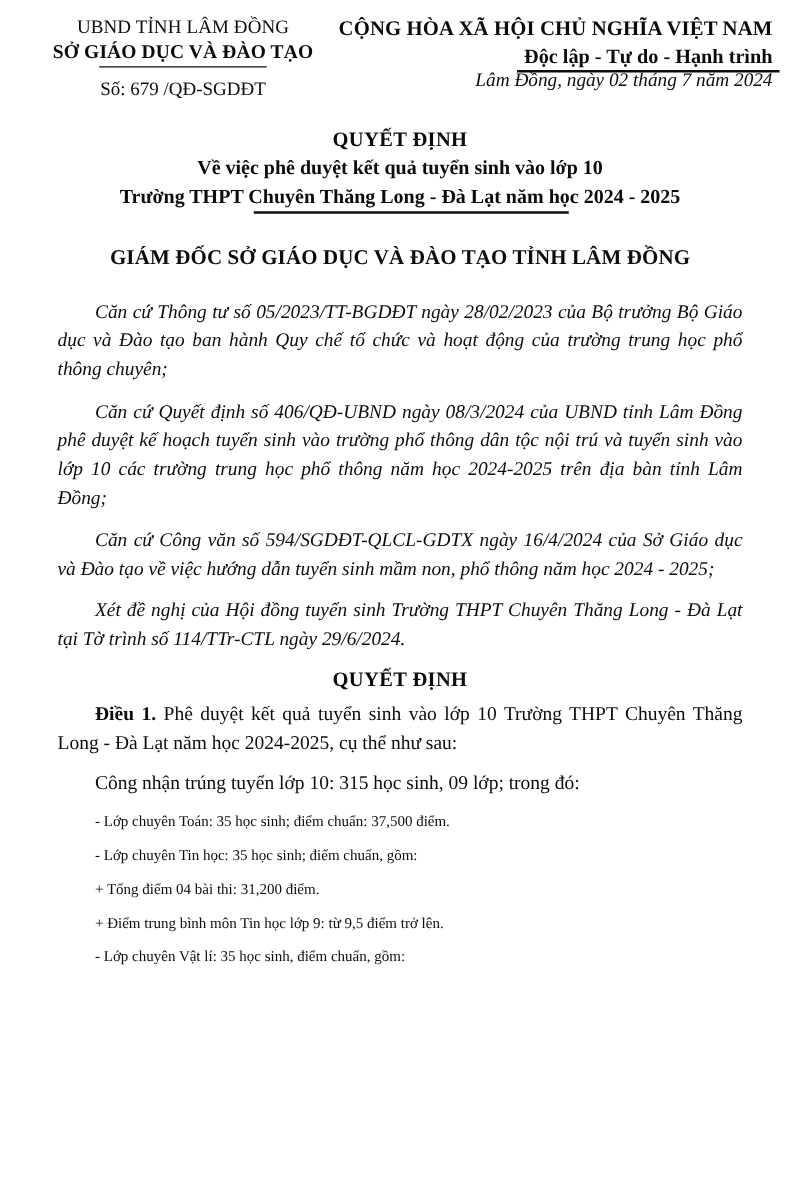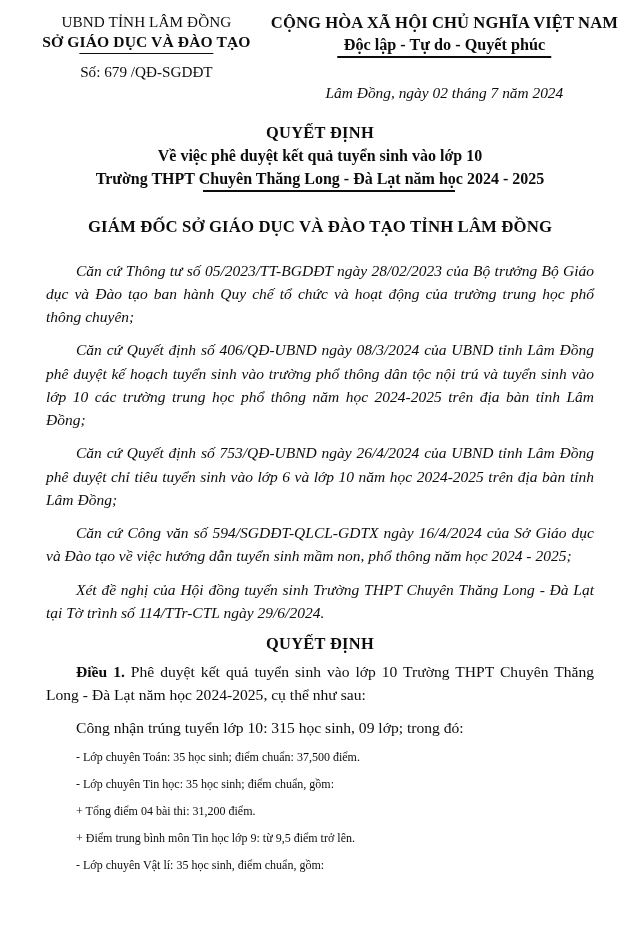--- a/index.html
+++ b/index.html
@@ -31,21 +31,21 @@
     align-items: flex-start;
     padding: 12px 22px 0 22px;
     box-sizing: border-box;
   }
   .header-left {
     width: 278px;
     text-align: center;
   }
   .header-right {
     flex: 1;
-    text-align: center;
+    text-align: right;
   }
   .org-top {
     font-size: 15.2px;
     letter-spacing: .1px;
     line-height: 1.32;
     white-space: nowrap;
   }
   .org-bold {
     font-weight: bold;
     font-size: 15.6px;
@@ -92,21 +92,21 @@
     left: 50%;
     transform: translateX(-50%);
     bottom: -2px;
     width: 106%;
     height: 1.6px;
     background: #0c0c0c;
   }
   .place-date {
     font-style: italic;
     font-size: 15.4px;
-    margin-top: 28px;
+    margin-top: 0;
     white-space: nowrap;
   }
 
   
   .title-block {
     text-align: center;
     margin-top: 20px;
   }
   .decision-title {
     font-weight: bold;
@@ -198,38 +198,37 @@
 <div class="page">
 
   <div class="doc-header">
     <div class="header-left">
       <div class="org-top">UBND TỈNH LÂM ĐỒNG</div>
       <div class="org-bold rule-short">SỞ GIÁO DỤC VÀ ĐÀO TẠO</div>
       <div class="doc-number">Số: 679   /QĐ-SGDĐT</div>
     </div>
     <div class="header-right">
       <div class="nation-line">CỘNG HÒA XÃ HỘI CHỦ NGHĨA VIỆT NAM</div>
-      <div class="motto-line">Độc lập - Tự do - Quyết phúc</div>
+      <div class="motto-line">Độc lập - Tự do - Hạnh trình</div>
       <div class="place-date">Lâm Đồng, ngày  02   tháng 7 năm 2024</div>
     </div>
   </div>
 
   <div class="title-block">
     <div class="decision-title">QUYẾT ĐỊNH</div>
     <div class="decision-sub">Về việc phê duyệt kết quả tuyển sinh vào lớp 10</div>
     <div class="decision-sub2">Trường THPT Chuyên Thăng Long - Đà Lạt năm học 2024 - 2025</div>
   </div>
 
   <div class="issuer-line">GIÁM ĐỐC SỞ GIÁO DỤC VÀ ĐÀO TẠO TỈNH LÂM ĐỒNG</div>
 
   <div class="body-block">
 
     <p class="basis">Căn cứ Thông tư số 05/2023/TT-BGDĐT ngày 28/02/2023 của Bộ trưởng Bộ Giáo dục và Đào tạo ban hành Quy chế tổ chức và hoạt động của trường trung học phổ thông chuyên;</p>
     <p class="basis">Căn cứ Quyết định số 406/QĐ-UBND ngày 08/3/2024 của UBND tỉnh Lâm Đồng phê duyệt kế hoạch tuyển sinh vào trường phổ thông dân tộc nội trú và tuyển sinh vào lớp 10 các trường trung học phổ thông năm học 2024-2025 trên địa bàn tỉnh Lâm Đồng;</p>
-    <p class="basis">Căn cứ Quyết định số 753/QĐ-UBND ngày 26/4/2024 của UBND tỉnh Lâm Đồng phê duyệt chỉ tiêu tuyển sinh vào lớp 6 và lớp 10 năm học 2024-2025 trên địa bàn tỉnh Lâm Đồng;</p>
     <p class="basis">Căn cứ Công văn số 594/SGDĐT-QLCL-GDTX ngày 16/4/2024 của Sở Giáo dục và Đào tạo về việc hướng dẫn tuyển sinh mầm non, phổ thông năm học 2024 - 2025;</p>
     <p class="basis">Xét đề nghị của Hội đồng tuyển sinh Trường THPT Chuyên Thăng Long - Đà Lạt tại Tờ trình số 114/TTr-CTL ngày 29/6/2024.</p>
 
     <div class="decision-word">QUYẾT ĐỊNH</div>
 
     <p class="article">
       <span class="art-label">Điều 1.</span><span> Phê duyệt kết quả tuyển sinh vào lớp 10 Trường THPT Chuyên Thăng Long - Đà Lạt năm học 2024-2025, cụ thể như sau:</span>
     </p>
 
     <p class="plain">Công nhận trúng tuyển lớp 10: 315 học sinh, 09 lớp; trong đó:</p>

